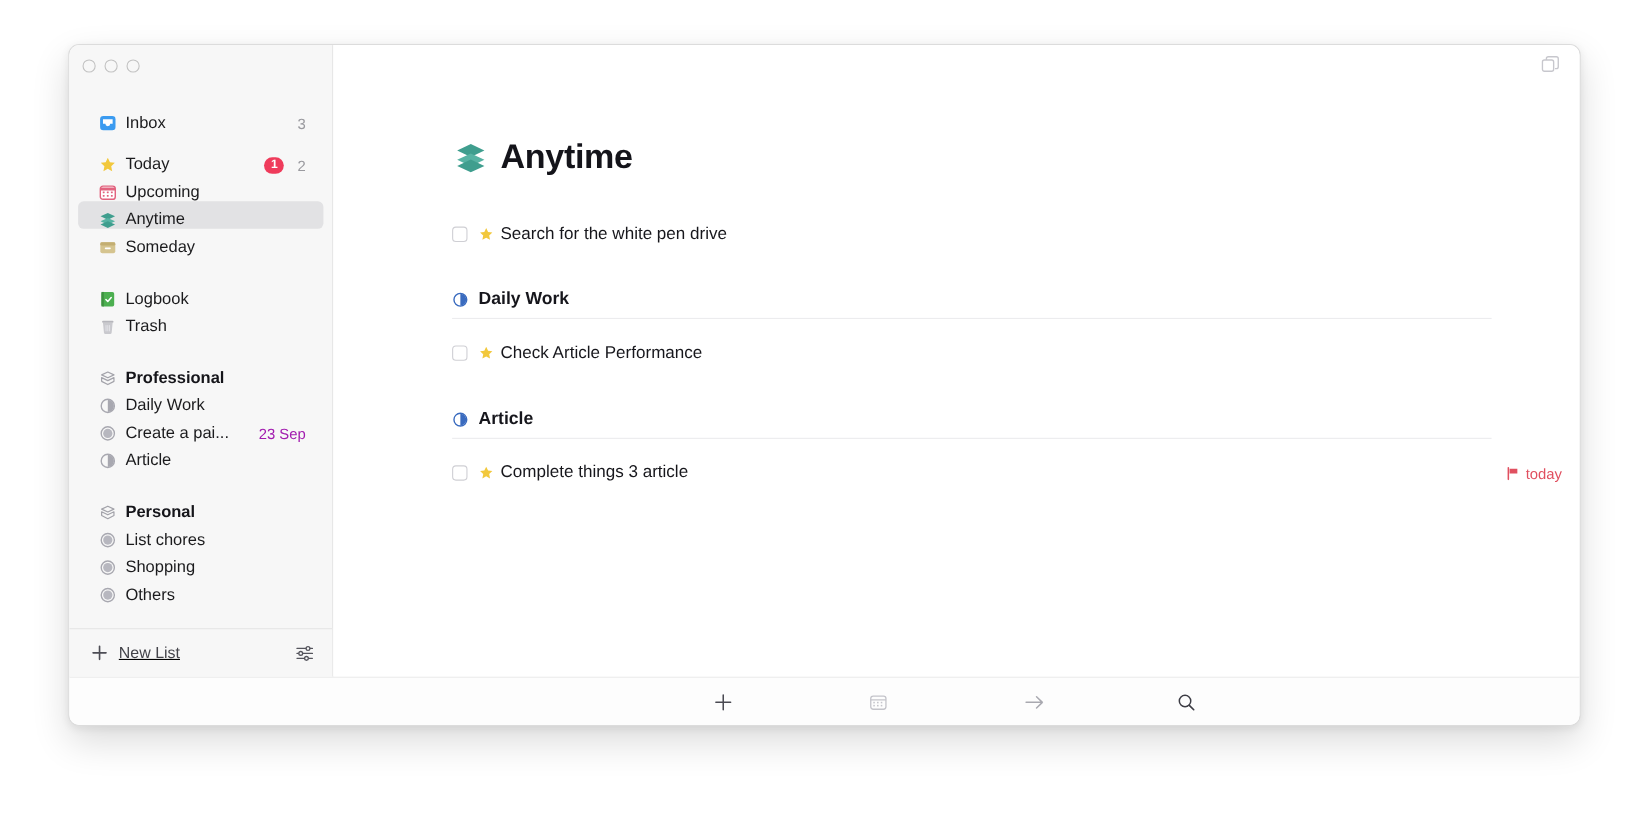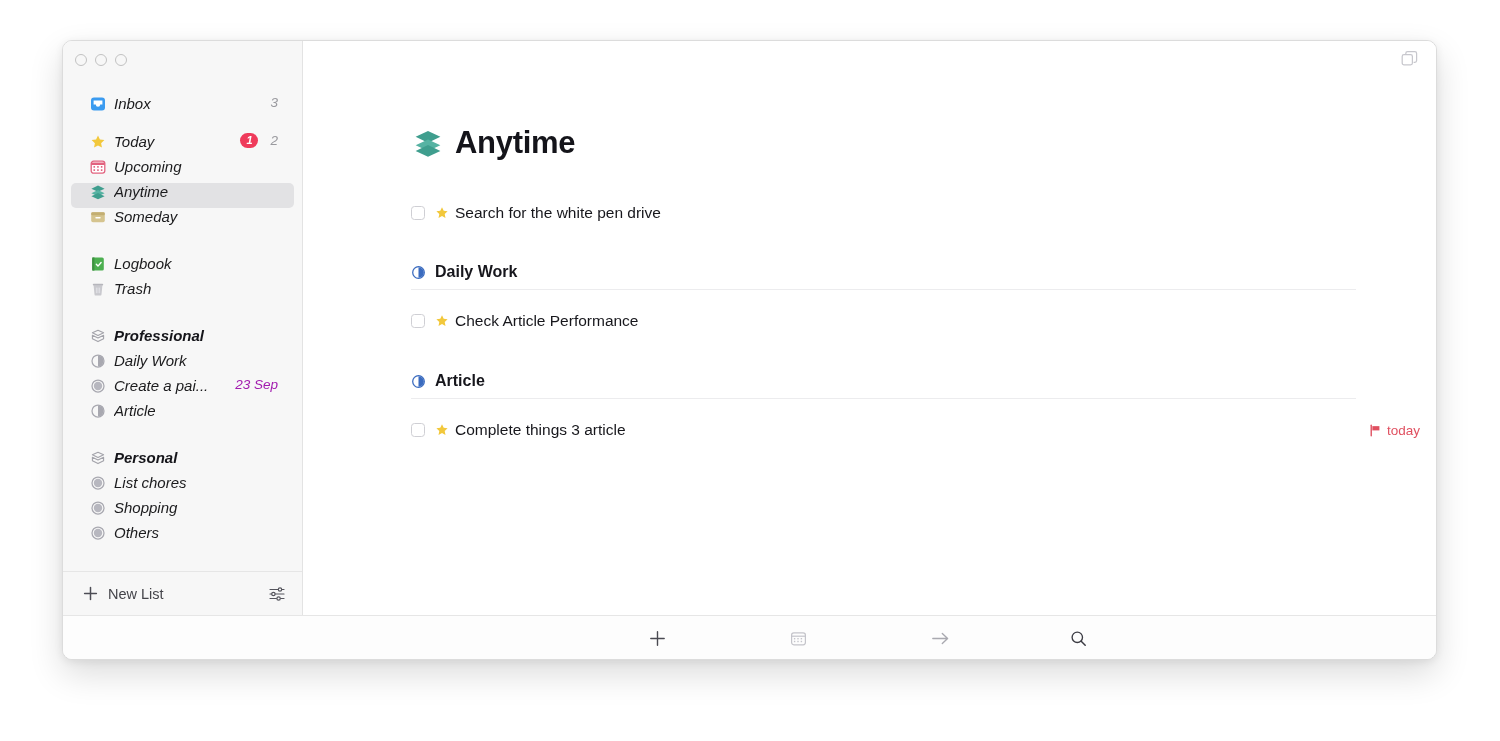--- a/index.html
+++ b/index.html
@@ -46,28 +46,27 @@
     width: 12px; height: 12px;
     border-radius: 50%;
     border: 1px solid #c2c2c2;
     background: #f7f7f7;
   }
   .sidebar-scroll { flex: 1; padding-top: 16px; overflow: hidden; }
 
   .nav-group { margin-bottom: 0; }
   .nav-item {
     display: flex;
-    align-items: flex-start;
+    align-items: flex-end;
     height: 25px;
     padding: 0 16px 0 18px;
     margin: 0 8px;
     border-radius: 5px;
     cursor: default;
     position: relative;
-    font-style: italic;
   }
   .nav-item.selected { background: #e2e2e4; }
   .nav-icon {
     width: 17px; height: 17px;
     margin-right: 8px;
     flex: 0 0 17px;
     display: flex; align-items: center; justify-content: center;
   }
   .nav-label {
     font-size: 15px;
@@ -111,21 +110,21 @@
   .sidebar-footer {
     height: 44px;
     border-top: 1px solid #e6e6e6;
     display: flex;
     align-items: center;
     padding: 0 16px 0 20px;
     background: #f7f7f7;
   }
   .newlist-btn {
     display: flex; align-items: center;
-    gap: 10px; cursor: default;
+    gap: 10px; cursor: default; text-decoration: underline;
   }
   .newlist-label { font-size: 14.5px; color: #44444a; }
   .footer-right { margin-left: auto; display:flex; }
 
   
   .content {
     flex: 1;
     background: #ffffff;
     position: relative;
     display: flex;

